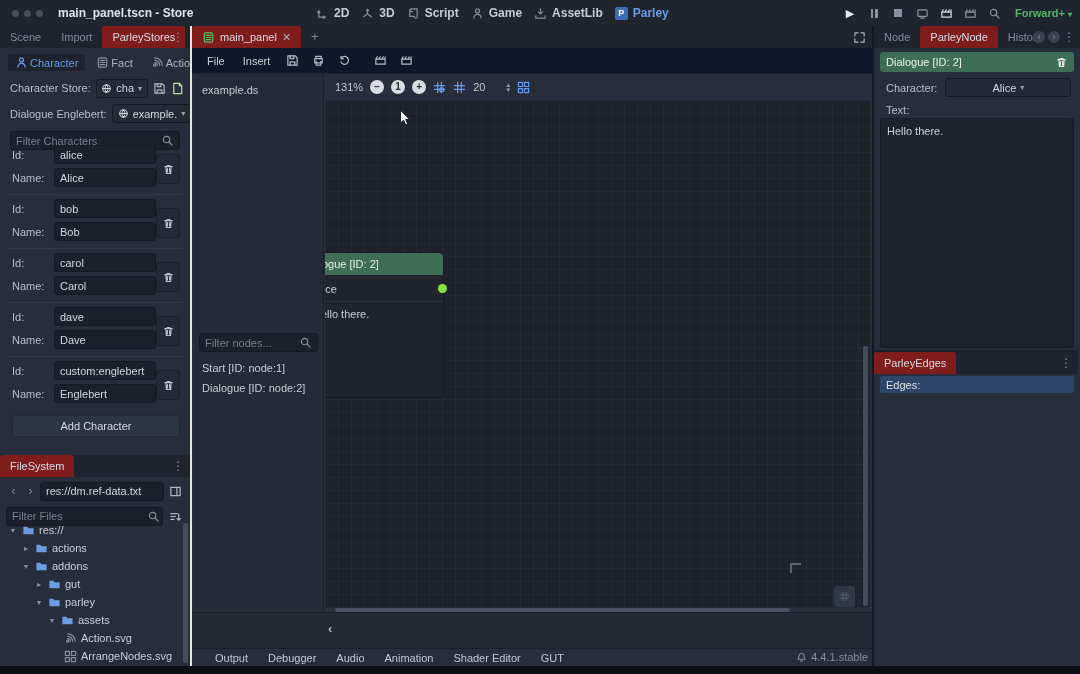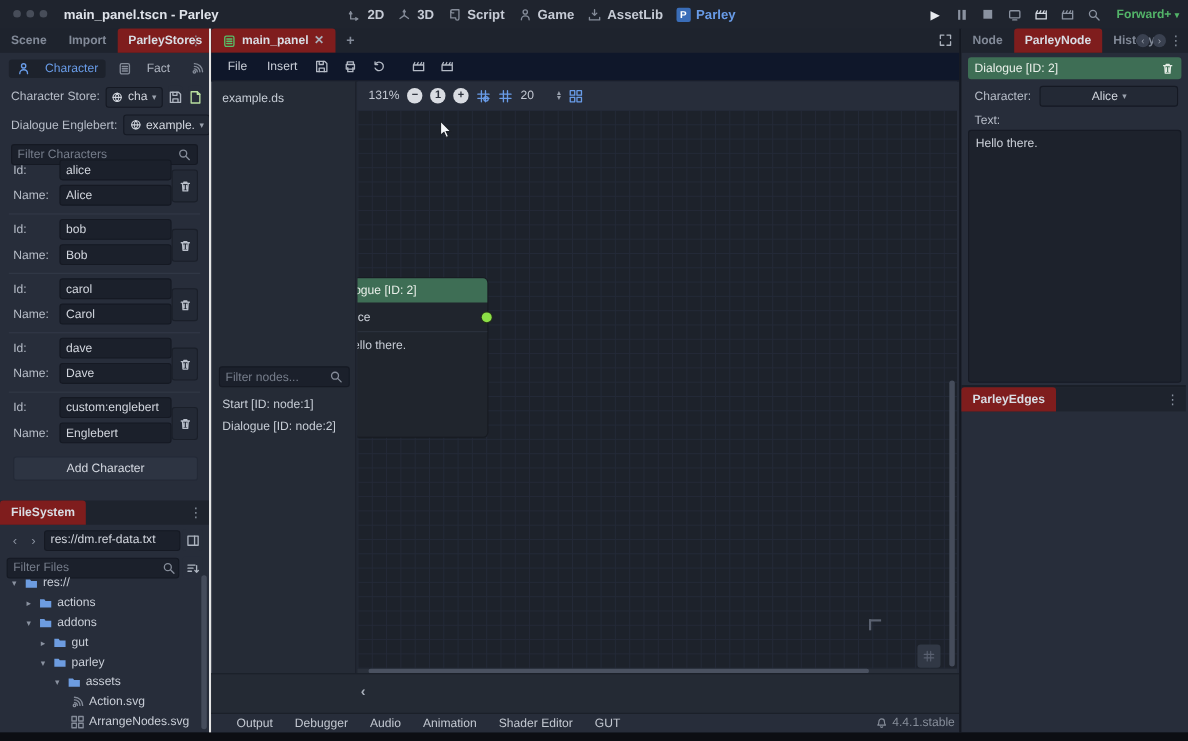--- a/index.html
+++ b/index.html
@@ -20,32 +20,32 @@
   .mode{display:flex;align-items:center;gap:5px;font-weight:bold;font-size:12px;color:#c6cbd5;padding:0 6px;height:26px}
   .mode.active{color:#699ce8}
   .plogo{width:13px;height:13px;border-radius:2px;background:#3a6db8;color:#fff;font-size:9px;font-weight:bold;
          display:inline-flex;align-items:center;justify-content:center}
   .playbtn{width:22px;height:18px;display:inline-flex;align-items:center;justify-content:center;color:#8a92a0}
   .bars i{display:inline-block;width:2.5px;height:9px;background:currentColor;margin:0 1px}
   .stopsq{display:inline-block;width:8px;height:8px;background:currentColor}
   #renderer{color:#53b469;font-weight:bold;font-size:11px}
   
   .tabbar{background:#1e232d;display:flex;align-items:center;height:22px;position:relative}
-  .tab{padding:0 10px;height:22px;line-height:22px;color:#828a98;font-weight:bold;font-size:11px;white-space:nowrap}
+  .tab{padding:0 10px;height:22px;line-height:22px;color:#828a98;font-weight:normal;font-size:11px;white-space:nowrap}
   .tab.active{background:#7f1d1d;color:#d9dde4;border-radius:3px 3px 0 0}
   .dots{color:#8a92a0;font-size:12px;letter-spacing:0}
   
   #left-dock{left:0;top:26px;width:190px;height:640px;background:#272d3a}
   .field,.dd{background:#1b202b;border:1px solid #151923;border-radius:3px;color:#d2d6de;height:19px;
         box-sizing:border-box;font-family:"Liberation Sans",sans-serif;font-size:11px;padding:0 5px;display:flex;align-items:center;gap:4px}
   input.field{display:block;width:100%}
   input.field::placeholder{color:#767d8b}
   .dd{background:#232935;justify-content:center}
   .chev{font-size:8px;color:#9aa1ad}
-  .subtab{display:flex;align-items:flex-start;gap:13px;padding:2px 7px;border-radius:3px;color:#aeb4bf;font-size:11px}
+  .subtab{display:flex;align-items:center;gap:2px;padding:2px 7px;border-radius:3px;color:#aeb4bf;font-size:11px}
   .subtab.active{background:#1d222c;color:#699ce8}
   .sqbtn{width:22px;height:20px;border-radius:3px;background:#272d3a;display:inline-flex;align-items:center;justify-content:center;color:#aeb5c0}
   .char-entry{position:absolute;left:10px;width:170px;height:48px}
   .char-entry .lbl{position:absolute;left:2px;width:40px;color:#b7bdc8}
   .char-entry input{position:absolute;left:44px;width:102px}
   .char-entry .trash{position:absolute;right:0;top:9px;width:22px;height:28px;background:#232935;border:1px solid #1a1f29;
         border-radius:3px;display:flex;align-items:center;justify-content:center;color:#b9bfca}
   .sep{position:absolute;left:8px;width:174px;height:1px;background:#323947}
   #add-character{position:absolute;left:12px;width:166px;height:20px;background:#2d3442;border:1px solid #232936;
         border-radius:3px;color:#d5d9e1;display:flex;align-items:center;justify-content:center}
@@ -199,21 +199,21 @@
         <path d="M9 1.5V4h2.5"></path>
       </symbol>
     <symbol id="i-cursor" viewBox="0 0 12 18">
         <path d="M1.5 1.2v12.6l3.1-2.5 2 4.6 2.1-.9-2-4.5h4z" fill="#f4f6f8" stroke="#1c2027" stroke-width="1"></path>
       </symbol>
   </defs>
 </svg>
 
 <div id="titlebar" class="abs row">
   <span class="windots" style="margin-left:12px"><span></span><span></span><span></span></span>
-  <span id="win-title" style="margin-left:10px">main_panel.tscn - Parley</span>
+  <span id="win-title" style="margin-left:10px">main_panel.tscn - Store</span>
   <div class="row abs" style="left:310px;top:0">
     <span class="mode">
         <svg class="ic dim">
           <use href="#i-2d"></use>
         </svg>
         <span>2D</span>
       </span>
     <span class="mode">
         <svg class="ic dim">
           <use href="#i-3d"></use>
@@ -636,19 +636,20 @@
         <span class="chev">▾</span>
     </span>
   </div>
   <span id="text-label">Text:</span>
   <textarea id="text-area" style="">Hello there.</textarea>
   <div id="insp-divider"></div>
   <div id="edges-tabbar" class="tabbar">
     <span class="tab active">ParleyEdges</span>
     <span class="dots abs" style="right:6px">⋮</span>
   </div>
+  <div id="edges-header">Edges:</div>
 </div>
 
 <div id="bottom-edge" class="abs"></div>
 
 <svg id="cursor" class="abs" width="12" height="18">
     <use href="#i-cursor"></use>
   </svg>
 
 </body></html>

